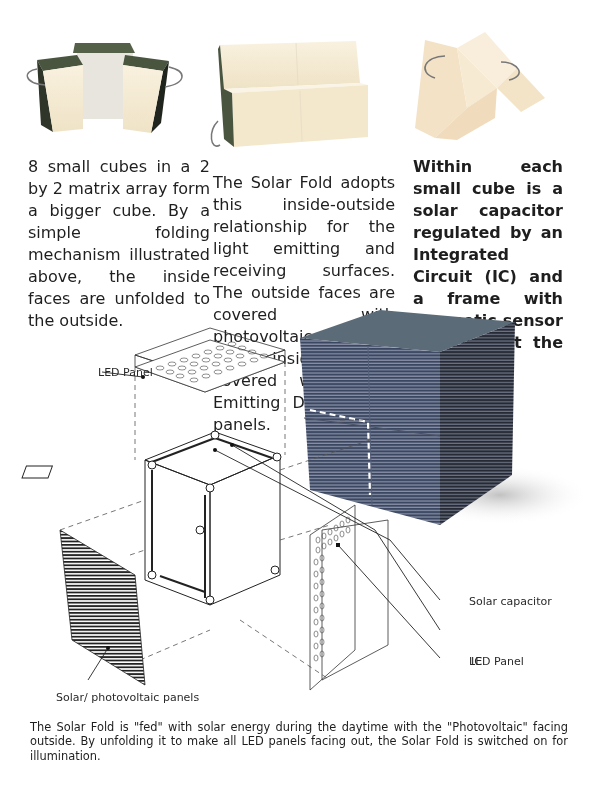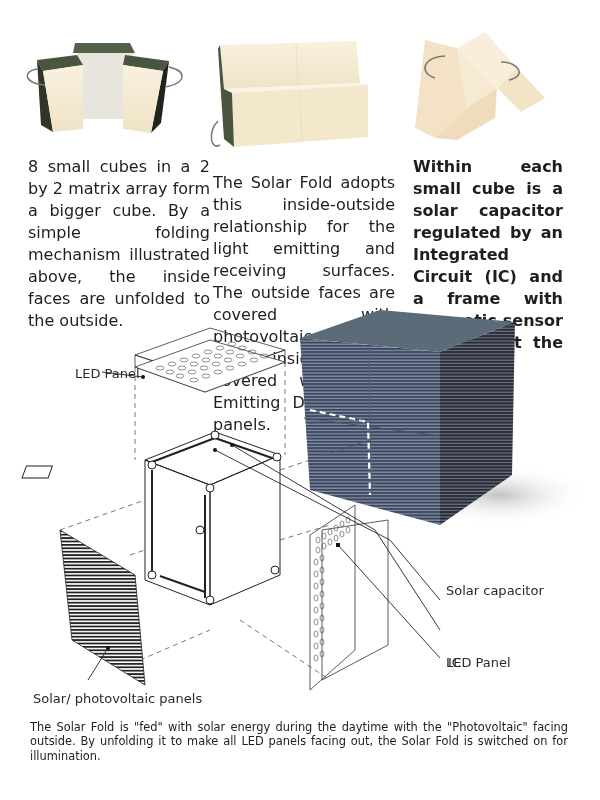--- a/index.html
+++ b/index.html
@@ -1,18 +1,18 @@
 <!DOCTYPE html>
 <html><head>
 <meta charset="utf-8">
 <style>
   html, body { margin:0; padding:0; background:#ffffff; }
   body { width:600px; height:800px; position:relative; overflow:hidden; font-family:"DejaVu Sans", sans-serif; color:#222; }
   .desc { position:absolute; font-size:16px; line-height:22px; text-align:justify; color:#1e1e1e; }
-  .label { position:absolute; font-size:13px; color:#2a2a2a; white-space:nowrap; }
+  .label { position:absolute; font-size:11px; color:#2a2a2a; white-space:nowrap;margin-left:23px; }
   .caption { position:absolute; left:30px; top:720px; width:538px; font-size:11.4px; line-height:14.4px; text-align:justify; color:#1e1e1e; }
   svg { position:absolute; overflow:visible; }
 </style>
 </head>
 <body>
 
 <svg style="left:25px;top:35px;" width="170" height="125" viewBox="0 0 170 125">
   <defs>
     <linearGradient id="glow" x1="0" y1="0" x2="0" y2="1">
       <stop offset="0" stop-color="#f9f1df"></stop>
@@ -209,18 +209,18 @@
   <g fill="#111">
     <circle cx="143" cy="377" r="2"></circle>
       <circle cx="215" cy="450" r="2"></circle>
       <circle cx="232" cy="445" r="2"></circle>
     <rect x="336" y="543" width="4" height="4"></rect>
       <circle cx="108" cy="648" r="2"></circle>
   </g>
 </svg>
 
 <div class="label" style="left:75px;top:366px;">LED Panel</div>
-<div class="label" style="left:446px;top:583px;">Solar capacitor</div>
+<div class="label" style="left:446px;top:595px;">Solar capacitor</div>
 <div class="label" style="left:448px;top:655px;text-align:right;">IC</div>
 <div class="label" style="left:446px;top:655px;">LED Panel</div>
 <div class="label" style="left:33px;top:691px;">Solar/ photovoltaic panels</div>
 
 <div class="caption">The Solar Fold is "fed" with solar energy during the daytime with the "Photovoltaic" facing outside.  By unfolding it to make all LED panels facing out, the Solar Fold is switched on for illumination.</div>
 
 </body></html>

